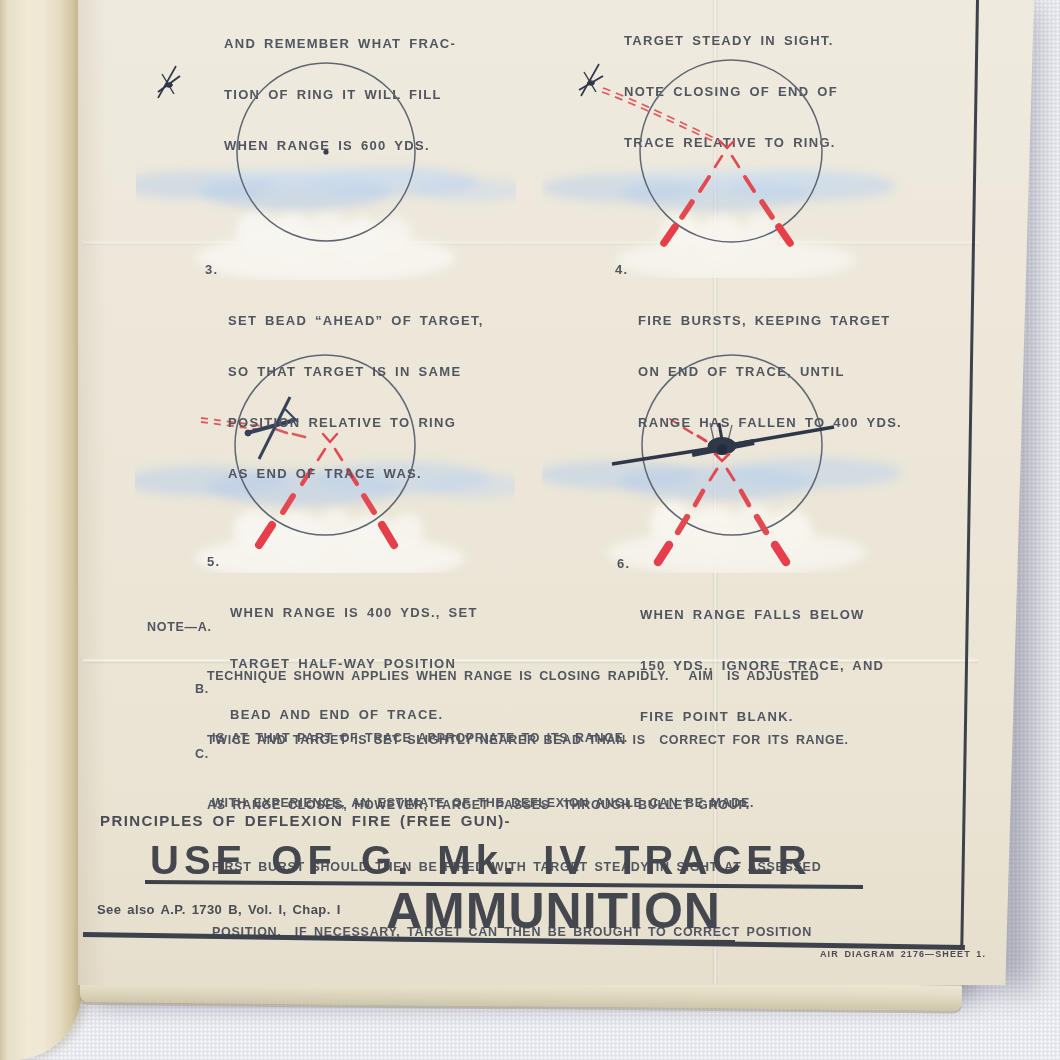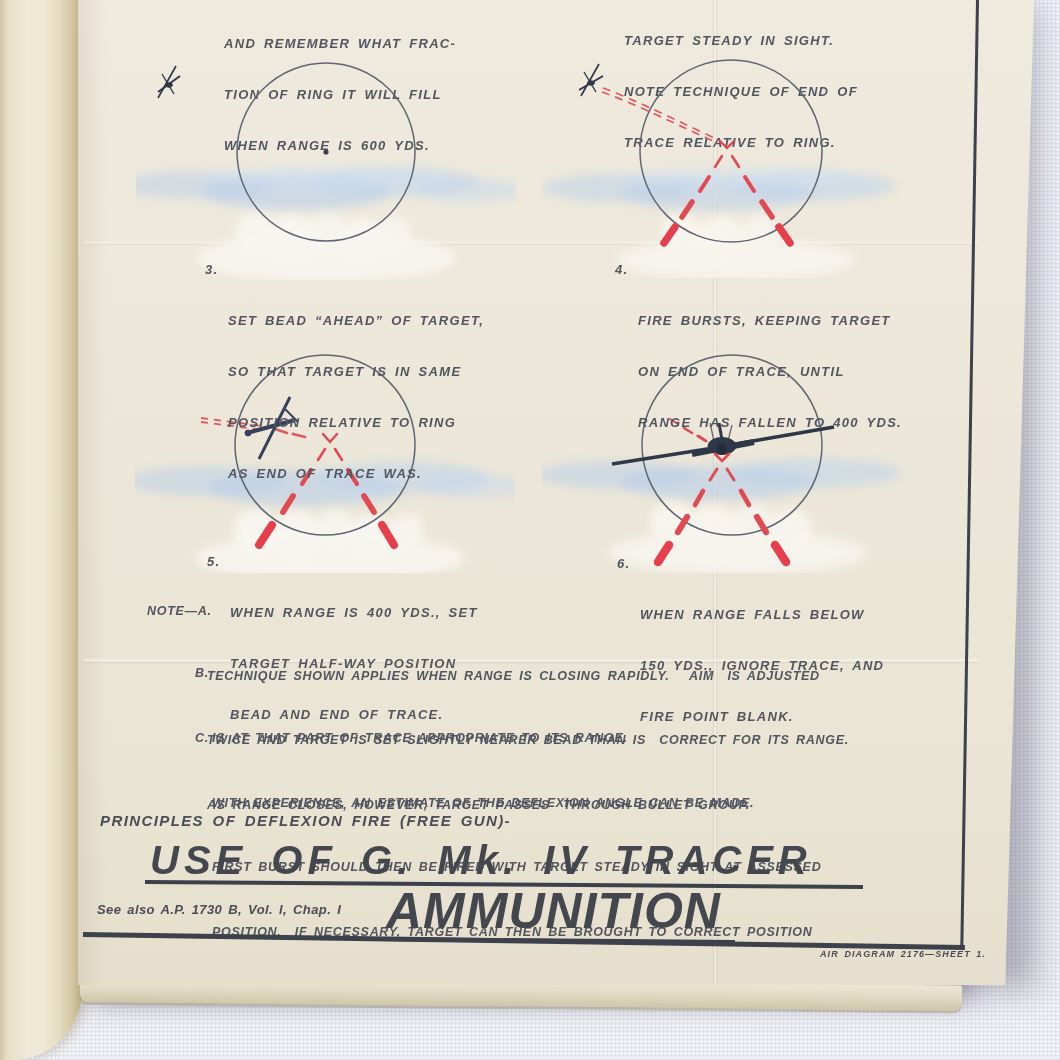--- a/index.html
+++ b/index.html
@@ -22,32 +22,32 @@
   .page-stack{position:absolute;left:80px;top:977px;width:882px;height:25px;
     background:linear-gradient(#ece6d4 0%,#e2dbc4 45%,#cfc7ab 100%);
     border-radius:2px 2px 8px 8px;
     transform:rotate(.55deg);transform-origin:left center;
     box-shadow:0 3px 0 rgba(170,160,130,.5);}
   .sheet{position:absolute;left:78px;top:0;width:956px;height:985px;
     background:
       linear-gradient(90deg, rgba(120,100,60,.10) 0%, rgba(120,100,60,0) 3%),
       linear-gradient(180deg,#efeade 0%,#ece7d9 40%,#eae4d4 78%,#e6dfcd 100%);
     clip-path:polygon(0 0,100% 0,97% 100%,0 100%);}
-  .art{position:absolute;left:-78px;top:0;width:1060px;height:1060px;font-style:italic;}
+  .art{position:absolute;left:-78px;top:0;width:1060px;height:1060px;}
   .crease-v{position:absolute;top:0;width:6px;height:985px;
     background:linear-gradient(90deg,rgba(130,115,80,0) 0%,rgba(130,115,80,.10) 30%,rgba(255,255,255,.55) 55%,rgba(130,115,80,.12) 80%,rgba(130,115,80,0) 100%);}
   .crease-h{position:absolute;left:83px;width:895px;height:6px;
     background:linear-gradient(180deg,rgba(130,115,80,0) 0%,rgba(255,255,255,.5) 45%,rgba(130,115,80,.10) 75%,rgba(130,115,80,0) 100%);}
   .cap{position:absolute;color:#51555f;font-weight:bold;font-size:13px;line-height:17px;
     letter-spacing:1.3px;word-spacing:3px;white-space:pre;}
   .cap .num{position:absolute;left:-23px;top:0;}
   .cap span{display:block;}
   .note{position:absolute;color:#51555f;font-weight:bold;font-size:12.5px;line-height:21.5px;
     letter-spacing:.7px;word-spacing:2.5px;white-space:pre;}
-  .note .lbl{position:absolute;top:0;}
+  .note .lbl{position:absolute;top:16px;}
   .note span{display:block;}
   .kicker{position:absolute;left:100px;top:812px;color:#4a4d56;font-weight:bold;
     font-size:15px;letter-spacing:1.4px;word-spacing:3px;white-space:pre;text-align:center;}
   .title1{position:absolute;left:150px;top:839px;color:#45474f;font-weight:bold;
     font-size:40px;letter-spacing:5px;word-spacing:8px;white-space:pre;line-height:42px;}
   .title2{position:absolute;left:386px;top:886px;color:#45474f;font-weight:bold;
     font-size:50px;letter-spacing:1px;white-space:pre;line-height:50px;}
   .rule{position:absolute;background:#3d414b;}
   .u1{left:145px;top:880px;width:718px;height:3.5px;transform:rotate(.4deg);transform-origin:left center;}
   .u2{left:383px;top:937px;width:352px;height:4px;transform:rotate(.5deg);transform-origin:left center;}
@@ -77,21 +77,21 @@
       <div class="crease-h" style="top:240px;opacity:.6;"></div>
       <div class="crease-h" style="top:658px;"></div>
 
       <div class="cap" style="left:224px;top:1px;">
         <span>AND REMEMBER WHAT FRAC-</span>
         <span>TION OF RING IT WILL FILL</span>
         <span>WHEN RANGE IS 600 YDS.</span>
       </div>
       <div class="cap" style="left:624px;top:-2px;">
         <span>TARGET STEADY IN SIGHT.</span>
-        <span>NOTE TECHNIQUE OF END OF</span>
+        <span>NOTE CLOSING OF END OF</span>
         <span>TRACE RELATIVE TO RING.</span>
       </div>
 
       <svg class="scene s1" viewBox="0 0 380 250">
         <defs>
             <filter id="soft1" x="-30%" y="-60%" width="160%" height="220%">
               <feGaussianBlur stdDeviation="5"></feGaussianBlur>
             </filter>
           </defs>
         <g filter="url(#soft1)">

